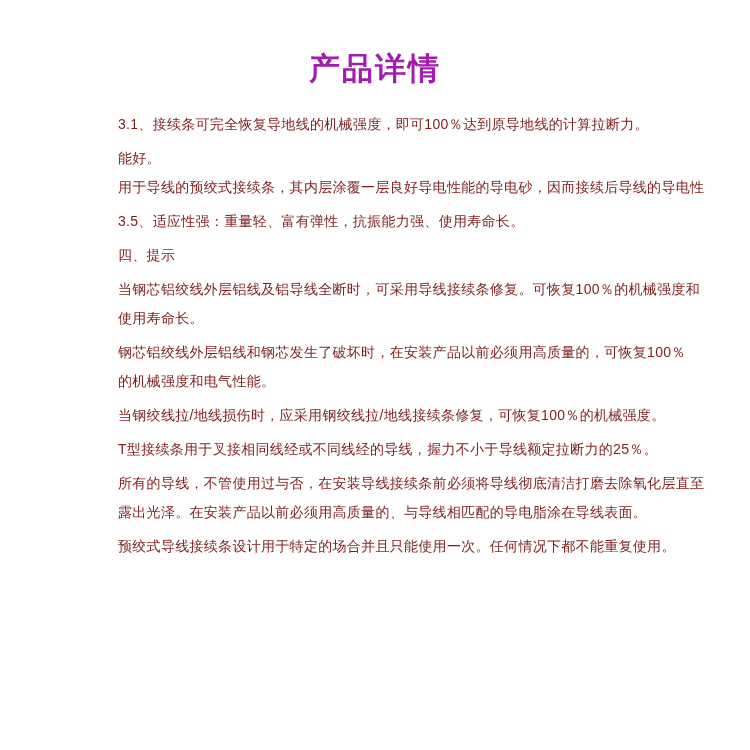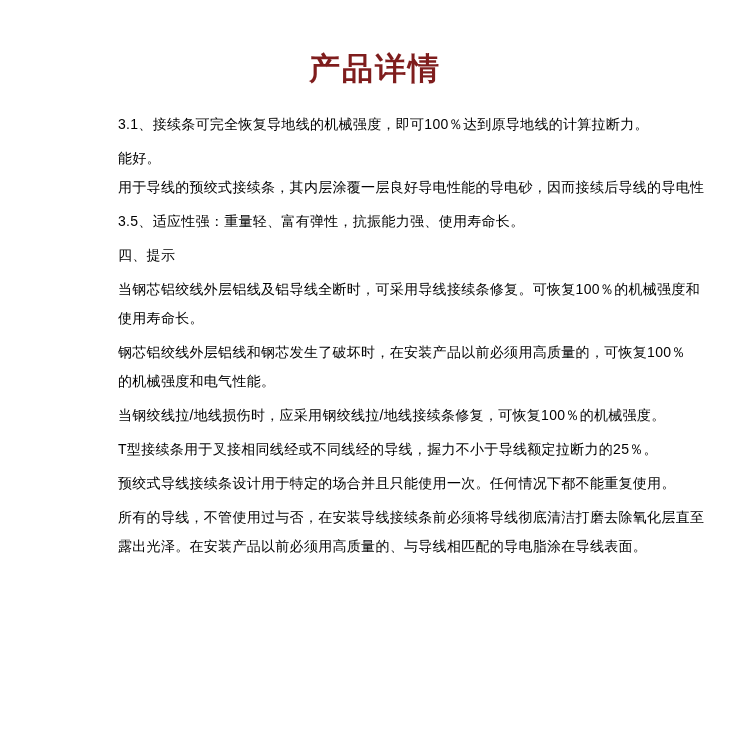--- a/index.html
+++ b/index.html
@@ -13,29 +13,29 @@
     height: 750px;
     background: #ffffff;
     overflow: hidden;
     font-family: "Liberation Sans", "DejaVu Sans", sans-serif;
   }
   .page-title {
     padding-top: 50px;
     text-align: center;
     font-size: 31px;
     font-weight: bold;
-    color: #7f1d1d;
+    color: #a21caf;
     letter-spacing: 2px;
     line-height: 38px;
   }
   .content {
     margin: 22px 0 0 118px;
     width: 560px;
     font-size: 14px;
-    color: #000000;
+    color: #7f1d1d;
   }
   .para {
     margin: 0 0 5px 0;
   }
   .line {
     line-height: 29px;
     white-space: nowrap;
     letter-spacing: 0.3px;
   }
 </style>
@@ -81,22 +81,22 @@
 
     <div class="para">
       <div class="line">当钢绞线拉/地线损伤时，应采用钢绞线拉/地线接续条修复，可恢复100％的机械强度。</div>
     </div>
 
     <div class="para">
       <div class="line">T型接续条用于叉接相同线经或不同线经的导线，握力不小于导线额定拉断力的25％。</div>
     </div>
 
     <div class="para">
-      <div class="line">预绞式导线接续条设计用于特定的场合并且只能使用一次。任何情况下都不能重复使用。</div>
+      <div class="line">所有的导线，不管使用过与否，在安装导线接续条前必须将导线彻底清洁打磨去除氧化层直至</div>
+      <div class="line">露出光泽。在安装产品以前必须用高质量的、与导线相匹配的导电脂涂在导线表面。</div>
     </div>
 
     <div class="para">
-      <div class="line">所有的导线，不管使用过与否，在安装导线接续条前必须将导线彻底清洁打磨去除氧化层直至</div>
-      <div class="line">露出光泽。在安装产品以前必须用高质量的、与导线相匹配的导电脂涂在导线表面。</div>
+      <div class="line">预绞式导线接续条设计用于特定的场合并且只能使用一次。任何情况下都不能重复使用。</div>
     </div>
 
   </div>
 </div>
 
 </body></html>

